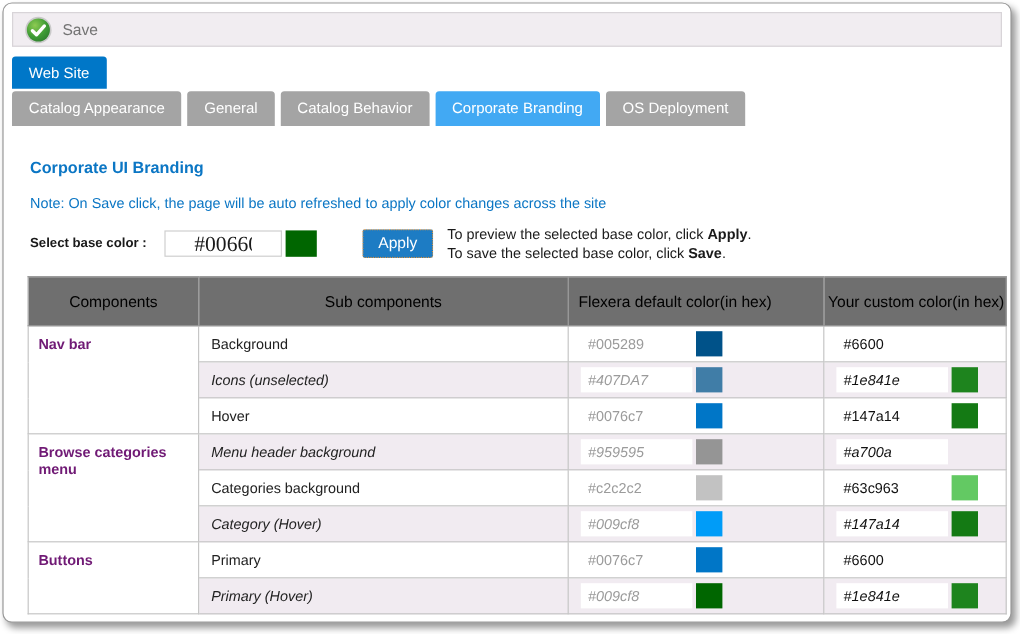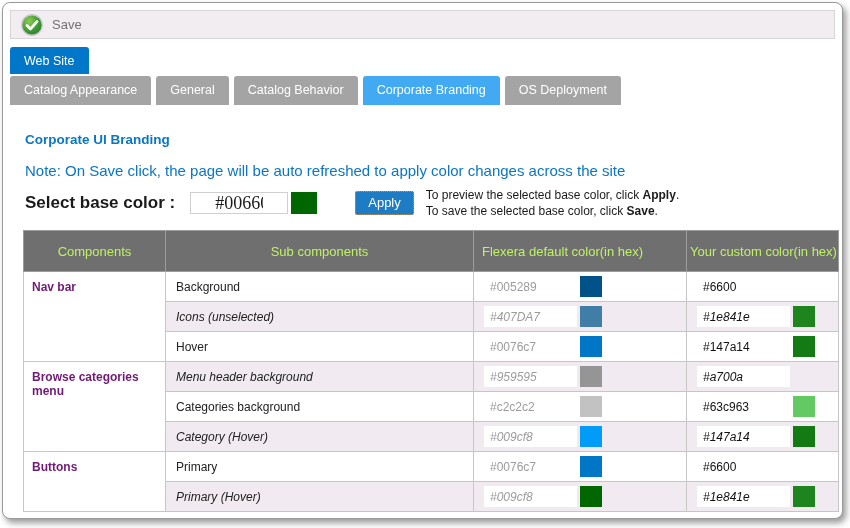--- a/index.html
+++ b/index.html
@@ -24,38 +24,38 @@
 
   
   .tabs { position:absolute; left:7px; top:73px; display:flex; gap:5px; }
   .tab { background:#a4a4a4; color:#fff; font-size:12.5px;
          padding:7px 14px 8px 14px; border-radius:3px 3px 0 0; white-space:nowrap; }
   .tab.active { background:#42a9f3; }
 
   
   .page-title { position:absolute; left:22px; top:129px; font-size:13.5px;
                 font-weight:bold; color:#0b76c4; }
-  .page-note  { position:absolute; left:22px; top:159px; font-size:15px; color:#0b76c4; }
+  .page-note  { position:absolute; left:22px; top:159px; font-size:12px; color:#0b76c4; }
 
   .base-row { position:absolute; left:22px; top:186px; height:28px;
               display:flex; align-items:center; }
-  .base-label { font-size:17px; font-weight:bold; color:#1a1a1a; }
+  .base-label { font-size:11px; font-weight:bold; color:#1a1a1a; }
   .base-input { margin-left:15px; width:98px; height:22px; border:1px solid #cfcfcf;
                 font-size:18px; color:#1a1a1a; padding:0 24px;
                 font-family:Liberation Serif, serif; }
   .base-swatch { margin-left:3px; width:26px; height:22px; background:#006600; }
   .apply-btn { margin-left:38px; background:#1d7cc4; color:#fff; font-size:13px;
                padding:3px 12px 4px 12px; border:1px dotted #e0913a; border-radius:2px;
                font-family:"Liberation Sans", sans-serif; cursor:pointer; }
   .apply-info { margin-left:12px; font-size:12px; color:#1a1a1a; line-height:16px; }
 
   
   .branding-table { position:absolute; left:20px; top:227px; width:815px;
                     border-collapse:collapse; table-layout:fixed; }
-  .branding-table th { background:#6f6f6f; color:#bef264; font-weight:normal;
+  .branding-table th { background:#6f6f6f; color:#000000; font-weight:normal;
                        font-size:13px; height:41px; border:1px solid #9c9c9c; }
   .branding-table th.c { text-align:center; }
   .branding-table th.l { text-align:left; padding-left:8px; }
   .branding-table th.l2 { text-align:left; padding-left:3px; }
   .branding-table td { border:1px solid #c6c6c6; height:30px; font-size:12px;
                        color:#222; background:#fff; }
   tr.alt td.striped { background:#f1ebf1;font-style:italic; }
   td.comp { vertical-align:top; font-weight:bold; padding:8px 8px; color:#701a75; }
   td.sub  { padding-left:10px; }
   td.hexcell { padding-left:10px; }

